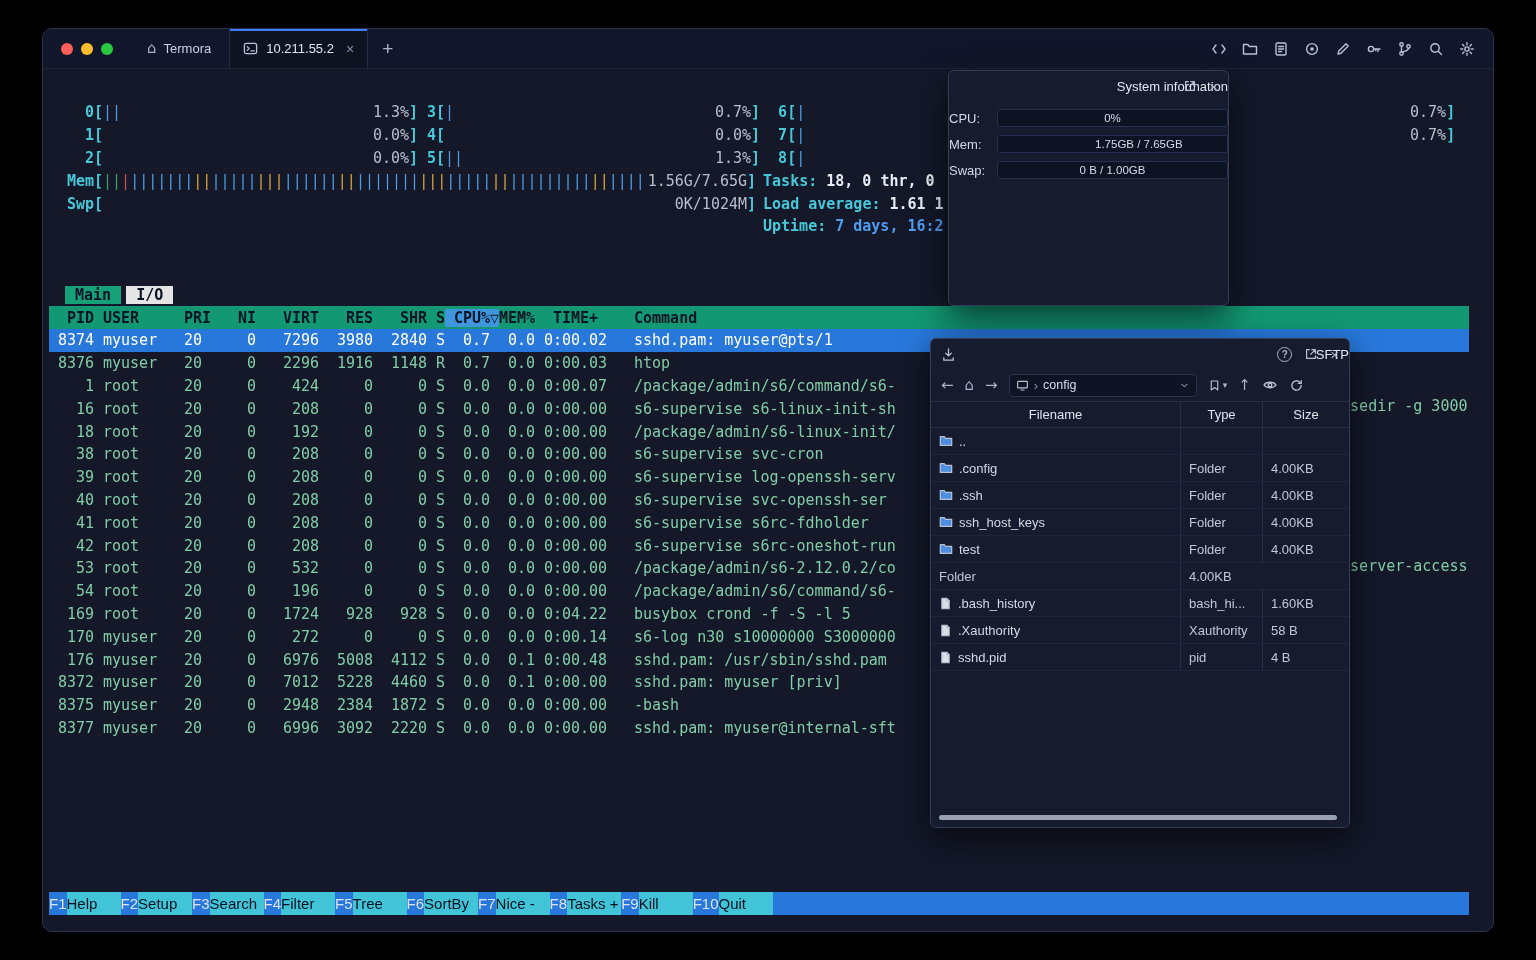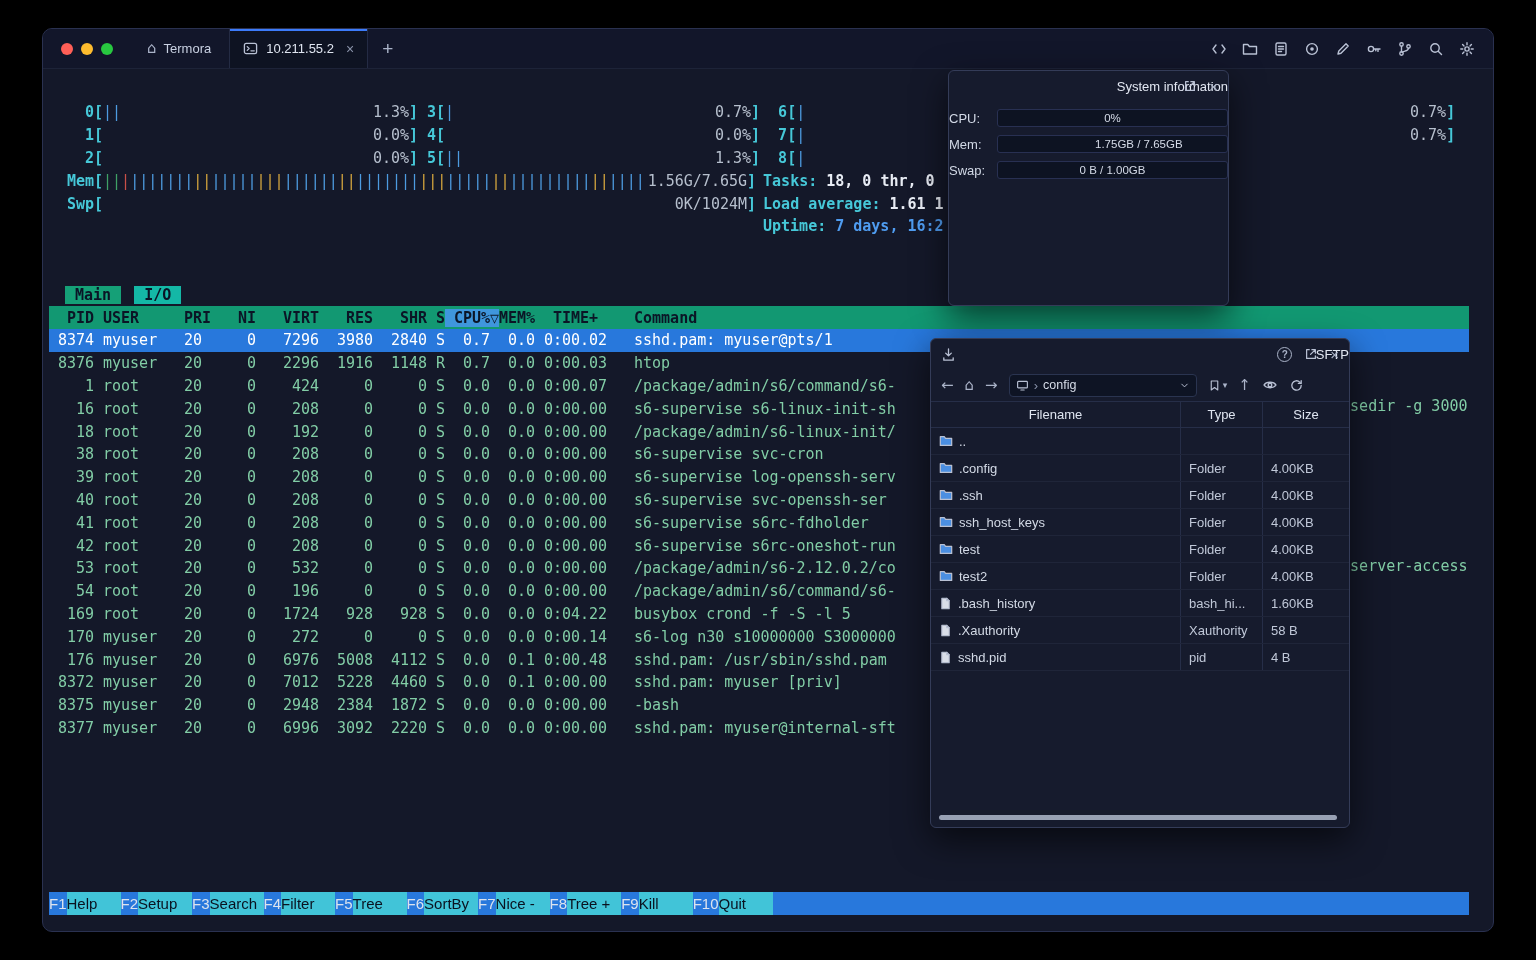--- a/index.html
+++ b/index.html
@@ -34,21 +34,21 @@
   .mpipes{color:#4d9be0}
   .mval{margin-left:auto;color:#b6bfcd}
   .w45{width:45px}
   .membar{display:inline-flex;width:644px;overflow:hidden}
   .rinfo{margin-left:7px}
   .rinfo .val{margin-left:9px}
   .uline{padding-left:714px}
   .stabs{padding-left:16px}
   .stab{padding:0 10px;font-weight:bold}
   .stab-main{background:#15a077;color:#0a1426}
-  .stab-io{background:#14b8a6;color:#0a1426;margin-left:13px}
+  .stab-io{background:#e5e5e5;color:#0a1426;margin-left:5px}
   .phead{background:#129872;color:#0b1526;font-weight:bold}
   .csort{background:#3f96dc}
   .prow{color:#82cda6}
   .prow.sel{background:#2878dc;color:#fff}
   .c-pid{width:45px;text-align:right}
   .c-user{width:81px;margin-left:9px}
   .c-pri{width:36px;text-align:left}
   .c-ni{width:27px;margin-left:9px;text-align:right}
   .c-virt{width:63px;text-align:right}
   .c-res{width:54px;text-align:right}
@@ -279,21 +279,21 @@
       <span class="fitem">
         <span class="fk">F6</span>
         <span class="fl">SortBy</span>
       </span>
       <span class="fitem">
         <span class="fk">F7</span>
         <span class="fl">Nice -</span>
       </span>
       <span class="fitem">
         <span class="fk">F8</span>
-        <span class="fl">Tree +</span>
+        <span class="fl">Tasks +</span>
       </span>
       <span class="fitem">
         <span class="fk">F9</span>
         <span class="fl">Kill</span>
       </span>
       <span class="fitem">
         <span class="fk">F10</span>
         <span class="fl">Quit</span>
       </span>
     </div>
@@ -449,28 +449,20 @@
             <svg width="14" height="14" viewBox="0 0 16 16">
               <path d="M1.5 3h4.5l1.5 2h7v8h-13z" fill="#4b8fe2"></path>
             </svg>
           </span>
           <span>test</span>
         </span>
         <span class="sf-cell t2">Folder</span>
         <span class="sf-cell t3">4.00KB</span>
       </div>
       <div class="sf-grid sf-row">
-        <span class="sf-cell">
-          <span class="icn">
-            <svg width="14" height="14" viewBox="0 0 16 16">
-              <path d="M1.5 3h4.5l1.5 2h7v8h-13z" fill="#4b8fe2"></path>
-            </svg>
-          </span>
-          <span>test2</span>
-        </span>
         <span class="sf-cell t2">Folder</span>
         <span class="sf-cell t3">4.00KB</span>
       </div>
       <div class="sf-grid sf-row">
         <span class="sf-cell">
           <span class="icn">
             <svg width="13" height="13" viewBox="0 0 16 16">
               <path d="M3.5 1.5h6l3 3v10h-9z" fill="#d9dee8"></path>
               <path d="M9.5 1.5v3h3" fill="#9aa3b5"></path>
             </svg>

